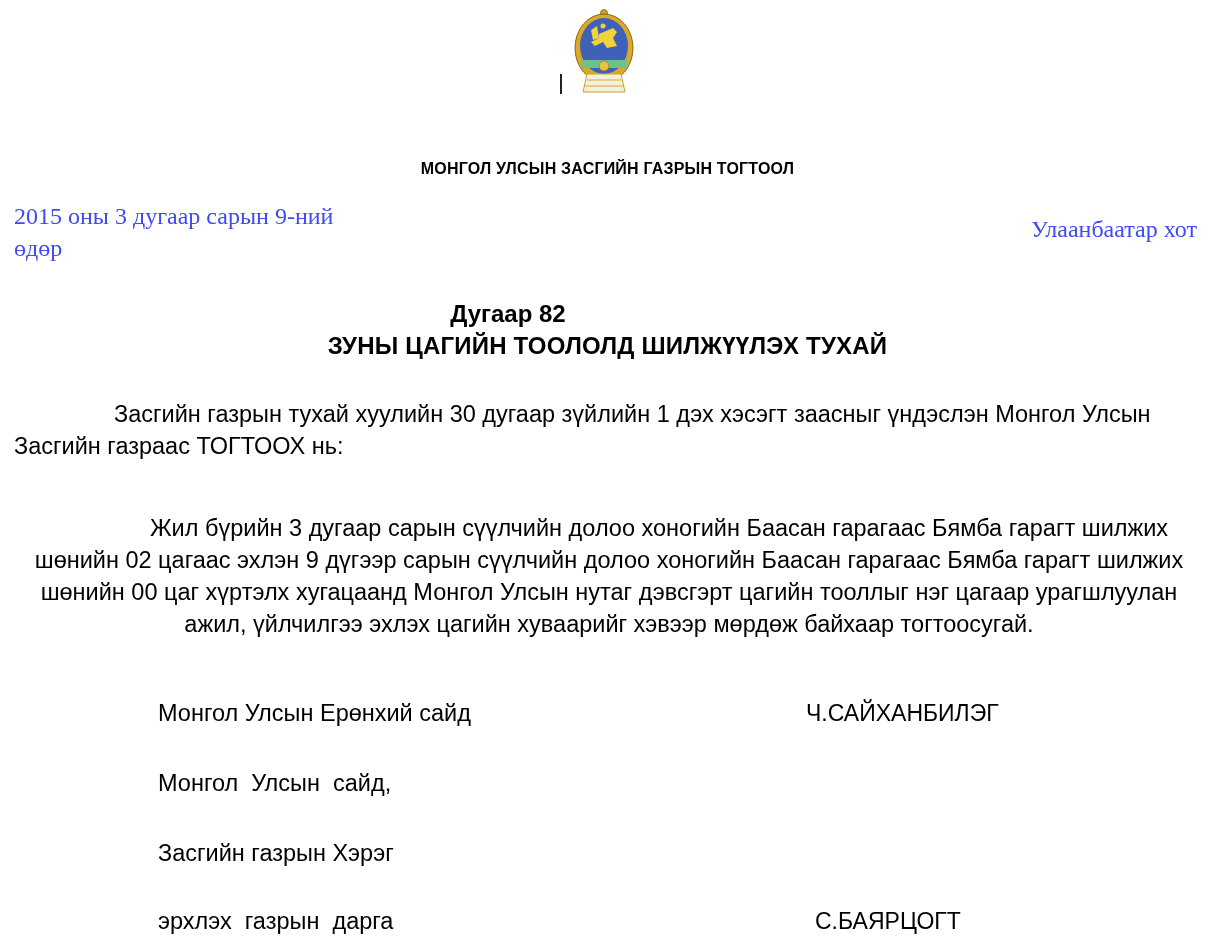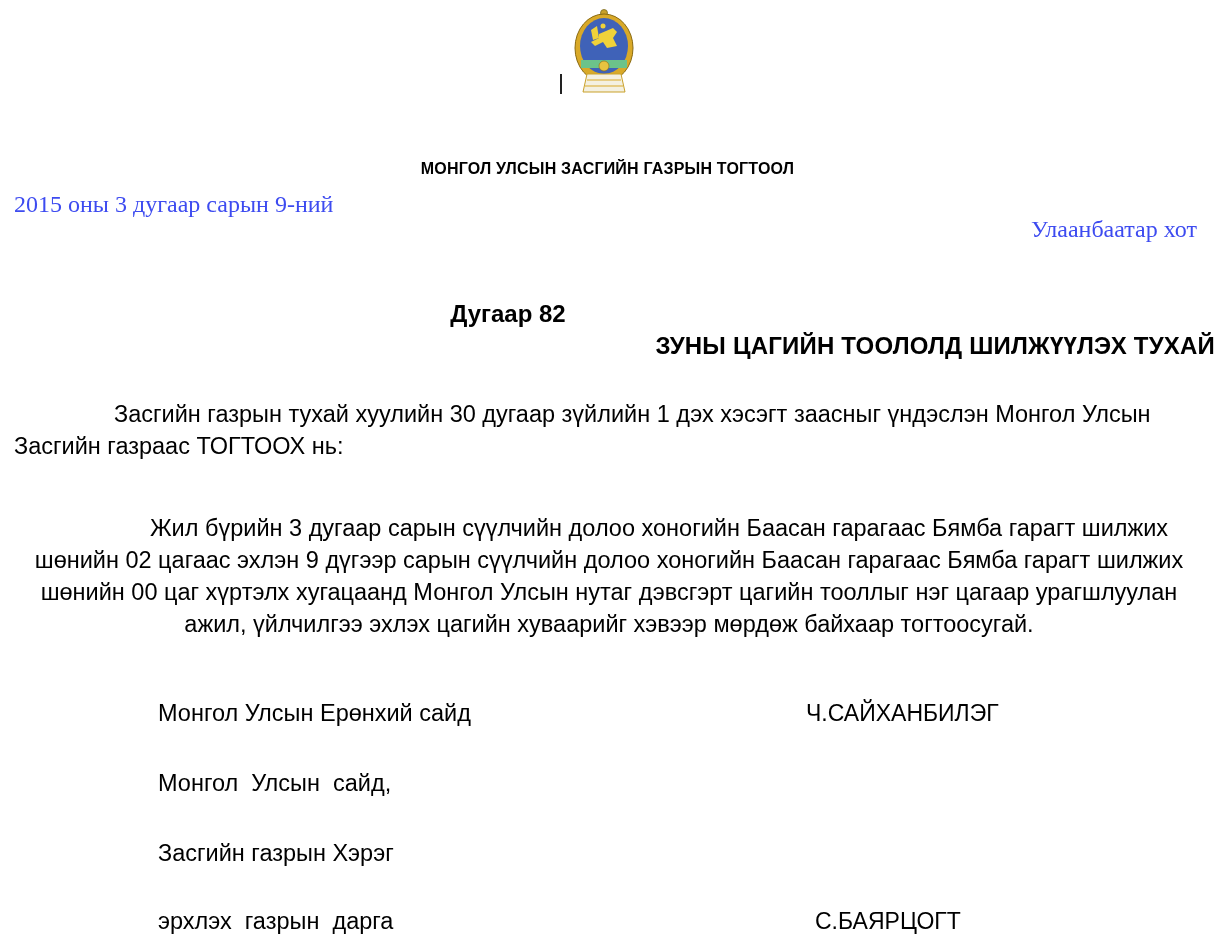--- a/index.html
+++ b/index.html
@@ -10,24 +10,24 @@
     .abs { position: absolute; }
     .emblem { left: 573px; top: 8px; width: 62px; height: 90px; }
     .cursor { left: 560px; top: 74px; width: 2px; height: 20px; background: #222; }
     .doc-title {
       left: 0; width: 1215px; top: 160px; text-align: center;
       font-weight: bold; font-size: 16px; letter-spacing: 0.2px;
     }
     .serif-blue {
       font-family: "Liberation Serif", serif; color: #3d4bf0; font-size: 24px;
     }
-    .date { left: 14px; top: 188px; line-height: 32px; width: 380px; }
+    .date { left: 14px; top: 200px; line-height: 32px; width: 380px; }
     .city { right: 18px; top: 216px; }
     .number { left: 0; width: 1016px; top: 300px; text-align: center; font-weight: bold; font-size: 24px; }
-    .subject { left: 0; width: 1215px; top: 332px; text-align: right; font-weight: bold; font-size: 24px; letter-spacing: 0.2px; }
+    .subject { left: 0; width: 1215px; top: 332px; text-align: center; font-weight: bold; font-size: 24px; letter-spacing: 0.2px; }
     .para {
       left: 14px; width: 1190px; font-size: 23.5px; line-height: 32px;
       text-indent: 100px;
     }
     .p1 { top: 398px; }
     .p2 { top: 512px; text-align: center; }
     .sig { left: 114px; font-size: 23.5px; margin-left: 44px; }
     .sig-name { font-size: 23px; }
   </style>
 </head>
@@ -47,20 +47,21 @@
     <circle cx="31" cy="58" r="5" fill="#e8c440" stroke="#8a6a10" stroke-width="0.6"></circle>
     <path d="M14 66 L48 66 L52 84 L10 84 Z" fill="#f4f0e0" stroke="#c9a12a" stroke-width="1"></path>
     <path d="M14 72 L48 72 M12 78 L50 78" stroke="#d9a928" stroke-width="1"></path>
   </svg>
 </div>
 
 <div class="abs doc-title">МОНГОЛ УЛСЫН ЗАСГИЙН ГАЗРЫН ТОГТООЛ</div>
 
 <div class="abs date serif-blue">
   <div>2015 оны 3 дугаар сарын 9-ний</div>
+  <div>өдөр</div>
 </div>
 
 <div class="abs city serif-blue">Улаанбаатар хот</div>
 
 <div class="abs number">Дугаар 82</div>
 <div class="abs subject">ЗУНЫ ЦАГИЙН ТООЛОЛД ШИЛЖҮҮЛЭХ ТУХАЙ</div>
 
 <div class="abs para p1">Засгийн газрын тухай хуулийн 30 дугаар зүйлийн 1 дэх хэсэгт заасныг үндэслэн Монгол Улсын Засгийн газраас ТОГТООХ нь:</div>
 <div class="abs para p2">Жил бүрийн 3 дугаар сарын сүүлчийн долоо хоногийн Баасан гарагаас Бямба гарагт шилжих шөнийн 02 цагаас эхлэн 9 дүгээр сарын сүүлчийн долоо хоногийн Баасан гарагаас Бямба гарагт шилжих шөнийн 00 цаг хүртэлх хугацаанд Монгол Улсын нутаг дэвсгэрт цагийн тооллыг нэг цагаар урагшлуулан ажил, үйлчилгээ эхлэх цагийн хуваарийг хэвээр мөрдөж байхаар тогтоосугай.</div>
 

